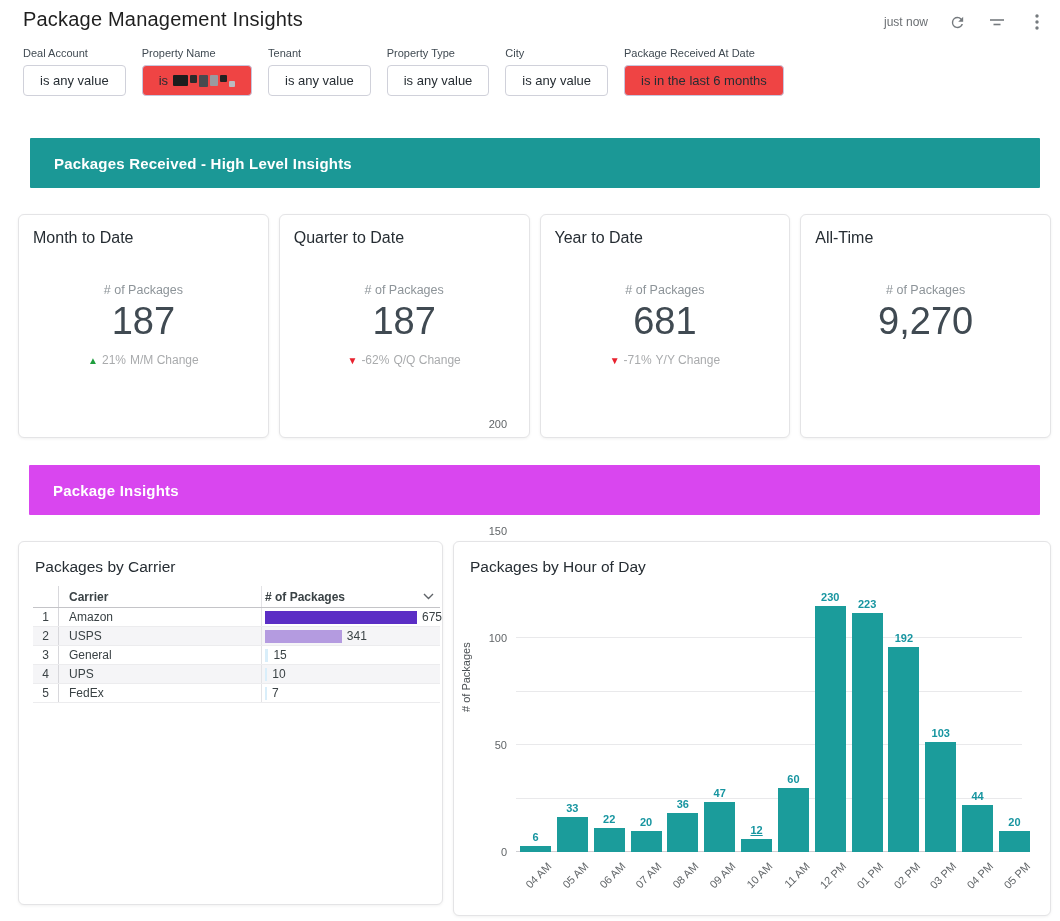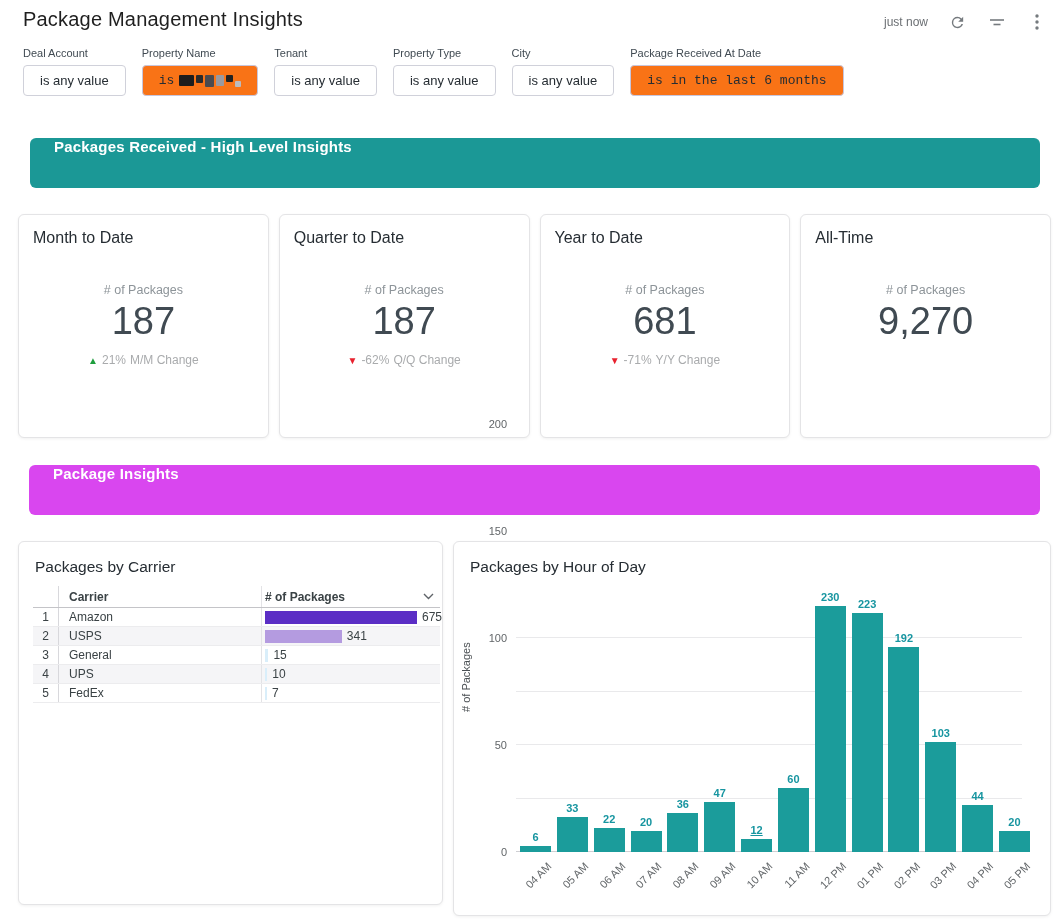--- a/index.html
+++ b/index.html
@@ -19,33 +19,33 @@
     display:flex; align-items:center; justify-content:center; padding:0; }
   .iconbtn svg { display:block; }
 
   
   .filters { display:flex; gap:16px; padding:14px 0 0 23px; }
   .filter-group { display:flex; flex-direction:column;justify-content:center; }
   .filter-label { font-size:11px; color:#404a52; margin-bottom:6px; }
   .filter-chip { height:31px; display:inline-flex; align-items:center; padding:0 16px;
     border:1px solid #d0d1da; border-radius:4px; background:#fff; font-size:13px;
     color:#262d33; cursor:pointer; white-space:nowrap; }
-  .filter-chip.active { background:#f97316; border-color:#c7c6dd;font-family:Liberation Mono, monospace; }
+  .filter-chip.active { background:#ef4444; border-color:#c7c6dd; }
   .mosaic { display:inline-flex; align-items:center; gap:2px; margin-left:5px; }
   .mosaic i { display:inline-block; border-radius:1px; }
   .m1 { width:15px; height:11px; background:#1d1d1d; }
   .m2 { width:7px; height:8px; background:#2b2b2b; margin-bottom:4px; }
   .m3 { width:9px; height:12px; background:#4a4a4f; }
   .m4 { width:8px; height:11px; background:#9a9aa0; }
   .m5 { width:7px; height:7px; background:#222; margin-bottom:5px; }
   .m6 { width:6px; height:6px; background:#bbbbbf; margin-top:6px; }
 
   
-  .banner { height:50px; border-radius:6px; margin:0 11px 0 12px;
-    display:flex; padding-left:24px; }
+  .banner { height:50px; border-radius:1px; margin:0 11px 0 12px;
+    display:flex; align-items:center; padding-left:24px; }
   .banner-label { color:#ffffff; font-size:15px; font-weight:700; letter-spacing:.2px; }
   .banner-teal { margin-top:42px; }
   .banner-blue { margin-top:27px; }
 
   
   .card { background:#fff; border:1px solid #e4e4e6; border-radius:6px;
     box-shadow:0 1px 3px rgba(0,0,0,.06); }
 
   .kpi-row { display:flex; gap:10px; margin-top:26px; }
   .kpi-card { flex:1; height:224px; padding:14px; position:relative; }

